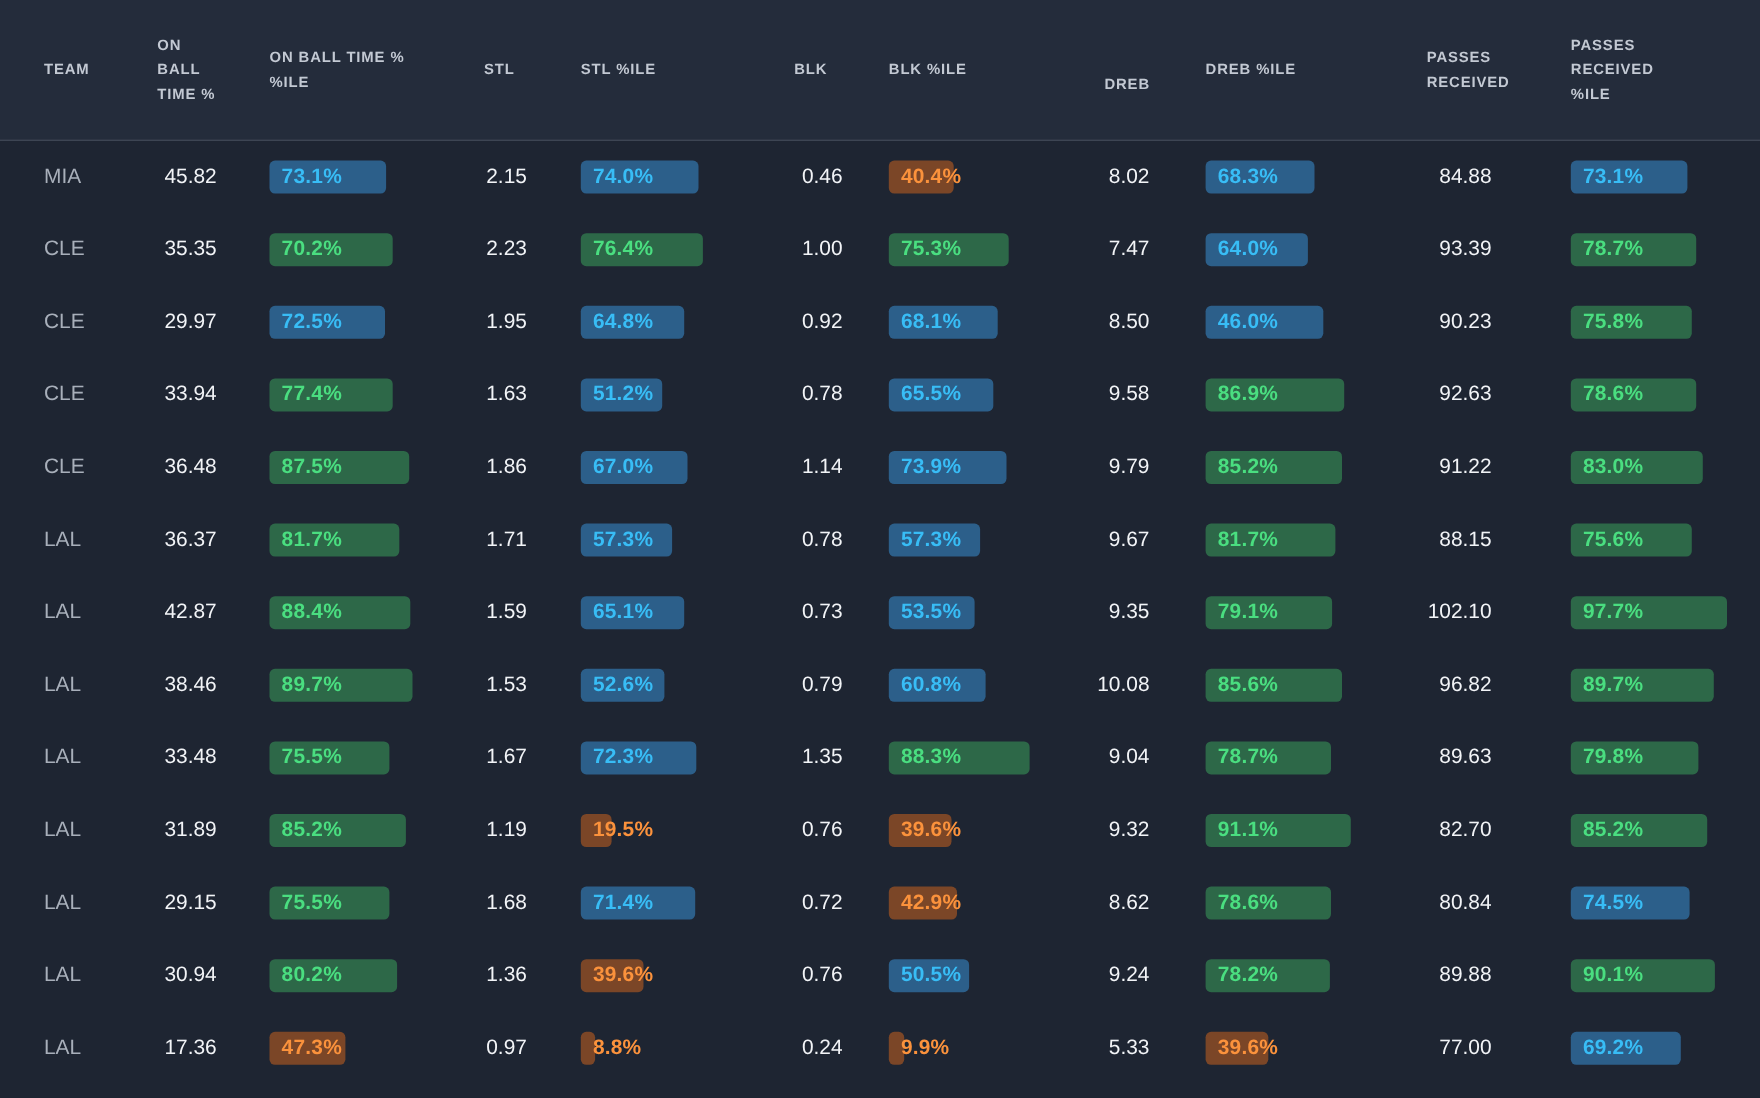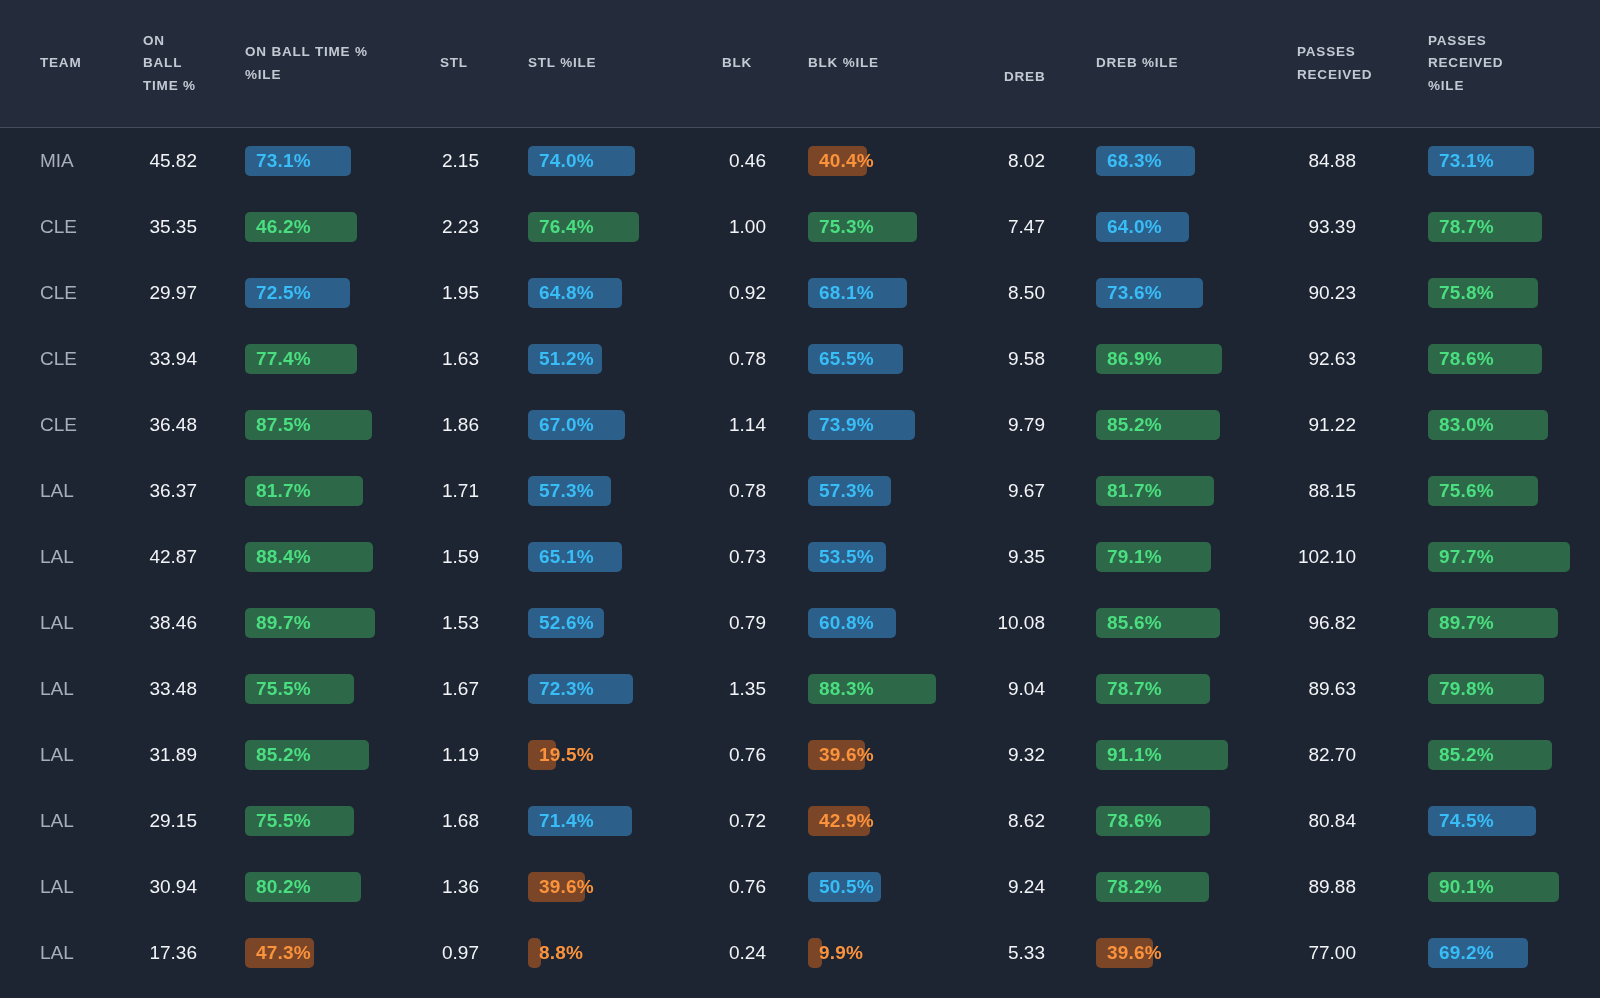--- a/index.html
+++ b/index.html
@@ -123,21 +123,21 @@
             <span class="pct-label" style="color: rgb(56, 189, 246);">73.1%</span>
           </div>
         </div>
       </div>
       <div class="grid-row tr">
         <div class="td team c1">CLE</div>
         <div class="td num">35.35</div>
         <div class="td c3">
           <div class="pct-wrap">
             <div class="pct-fill" style="width: 77.5%; background: rgb(45, 104, 72);"></div>
-            <span class="pct-label" style="color: rgb(74, 222, 128);">46.2%</span>
+            <span class="pct-label" style="color: rgb(74, 222, 128);">70.2%</span>
           </div>
         </div>
         <div class="td num">2.23</div>
         <div class="td c5">
           <div class="pct-wrap">
             <div class="pct-fill" style="width: 76.4%; background: rgb(45, 104, 72);"></div>
             <span class="pct-label" style="color: rgb(74, 222, 128);">76.4%</span>
           </div>
         </div>
         <div class="td num">1.00</div>
@@ -182,21 +182,21 @@
         <div class="td c7">
           <div class="pct-wrap">
             <div class="pct-fill" style="width: 68.1%; background: rgb(44, 95, 138);"></div>
             <span class="pct-label" style="color: rgb(56, 189, 246);">68.1%</span>
           </div>
         </div>
         <div class="td num">8.50</div>
         <div class="td c9">
           <div class="pct-wrap">
             <div class="pct-fill" style="width: 73.6%; background: rgb(44, 95, 138);"></div>
-            <span class="pct-label" style="color: rgb(56, 189, 246);">73.6%</span>
+            <span class="pct-label" style="color: rgb(56, 189, 246);">46.0%</span>
           </div>
         </div>
         <div class="td num">90.23</div>
         <div class="td c11">
           <div class="pct-wrap">
             <div class="pct-fill" style="width: 75.8%; background: rgb(45, 104, 72);"></div>
             <span class="pct-label" style="color: rgb(74, 222, 128);">75.8%</span>
           </div>
         </div>
       </div>

